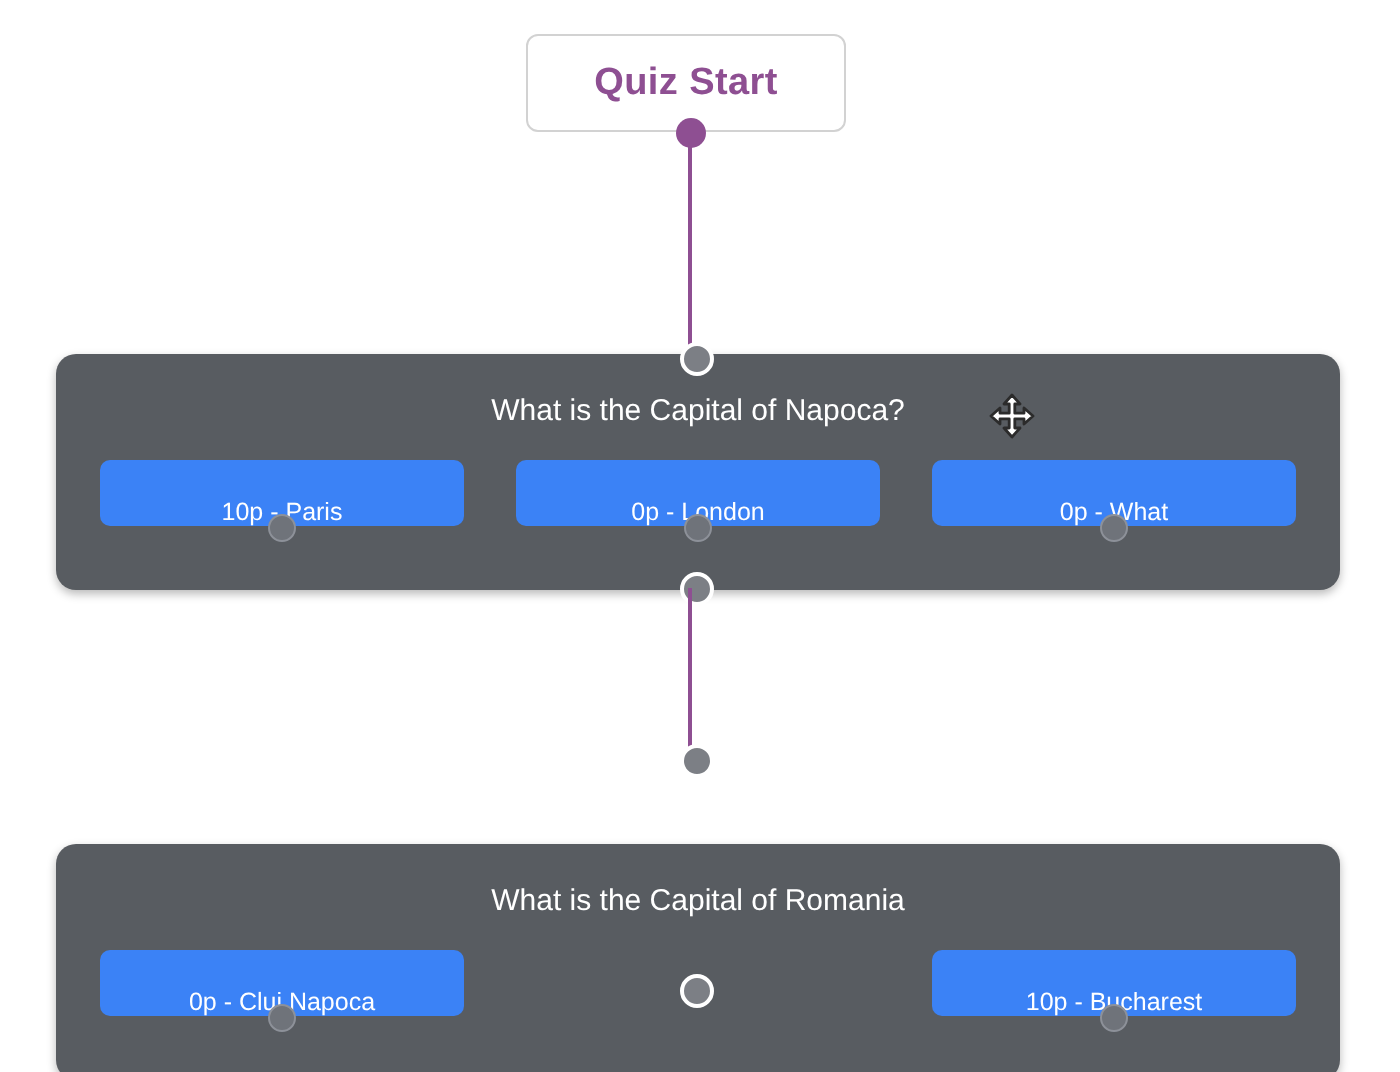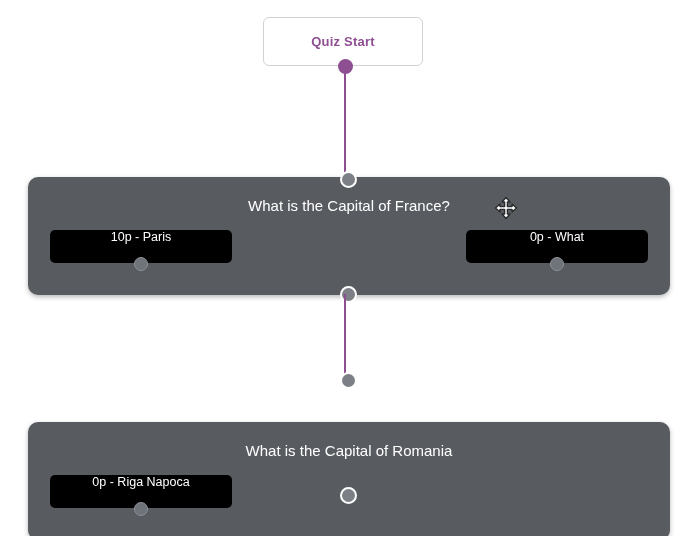--- a/index.html
+++ b/index.html
@@ -32,21 +32,21 @@
     background: #ffffff;
     border: 1px solid #d2d2d2;
     border-radius: 6px;
     display: flex;
     align-items: center;
     justify-content: center;
     box-sizing: border-box;
   }
   .start-node-label {
     color: #8e4f92;
-    font-size: 13px;
+    font-size: 19px;
     font-weight: bold;
     letter-spacing: 0.2px;
   }
 
   
   .port {
     position: absolute;
     border-radius: 50%;
     box-sizing: border-box;
   }
@@ -95,24 +95,24 @@
   }
   .answers-row {
     display: flex;
     justify-content: space-between;
     padding: 10px 22px 26px 22px;
   }
   .answer-btn {
     position: relative;
     width: 182px;
     height: 33px;
-    background: #000000;
+    background: #3b82f6;
     border-radius: 5px;
     display: flex;
-    align-items: flex-start;
+    align-items: flex-end;
     justify-content: center;
     box-sizing: border-box;
   }
   .answer-label {
     color: #ffffff;
     font-size: 12.5px;
   }
   .answer-btn .port-answer {
     left: 50%;
     margin-left: -7px;
@@ -139,52 +139,60 @@
 
   <div class="start-node">
     <span class="start-node-label">Quiz Start</span>
   </div>
   <div class="port port-purple" style="left:338px; top:59px;"></div>
 
   <div class="edge" style="left:344px; top:66px; height:108px;"></div>
 
   <div class="question-node" style="top:177px; height:118px;">
 
-    <div class="question-title">What is the Capital of France?</div>
+    <div class="question-title">What is the Capital of Napoca?</div>
 
     <div class="move-handle">
       <svg width="24" height="24" viewBox="0 0 24 24">
         <path d="M12 1.5 L16 6 L13.4 6 L13.4 10.6 L18 10.6 L18 8 L22.5 12 L18 16 L18 13.4 L13.4 13.4 L13.4 18 L16 18 L12 22.5 L8 18 L10.6 18 L10.6 13.4 L6 13.4 L6 16 L1.5 12 L6 8 L6 10.6 L10.6 10.6 L10.6 6 L8 6 Z" fill="#ffffff" stroke="#2b2b2b" stroke-width="1.4" stroke-linejoin="round"></path>
       </svg>
     </div>
 
     <div class="answers-row">
       <div class="answer-btn">
         <span class="answer-label">10p - Paris</span>
+        <span class="port port-answer"></span>
+      </div>
+      <div class="answer-btn">
+        <span class="answer-label">0p - London</span>
         <span class="port port-answer"></span>
       </div>
       <div class="answer-btn">
         <span class="answer-label">0p - What</span>
         <span class="port port-answer"></span>
       </div>
     </div>
   </div>
 
   <div class="port port-gray" style="left:340px; top:171px;"></div>
   <div class="port port-gray" style="left:340px; top:286px;"></div>
 
   <div class="edge" style="left:344px; top:294px; height:80px;"></div>
 
   <div class="question-node" style="top:378px; height:118px;margin-top:44px;">
 
     <div class="question-title">What is the Capital of Romania</div>
 
     <div class="answers-row">
       <div class="answer-btn">
-        <span class="answer-label">0p - Riga Napoca</span>
+        <span class="answer-label">0p - Cluj Napoca</span>
+        <span class="port port-answer"></span>
+      </div>
+      <div class="answer-btn">
+        <span class="answer-label">10p - Bucharest</span>
         <span class="port port-answer"></span>
       </div>
     </div>
   </div>
 
   <div class="port port-gray" style="left:340px; top:372px;"></div>
   <div class="port port-gray" style="left:340px; top:487px;"></div>
 
 </div>
 

